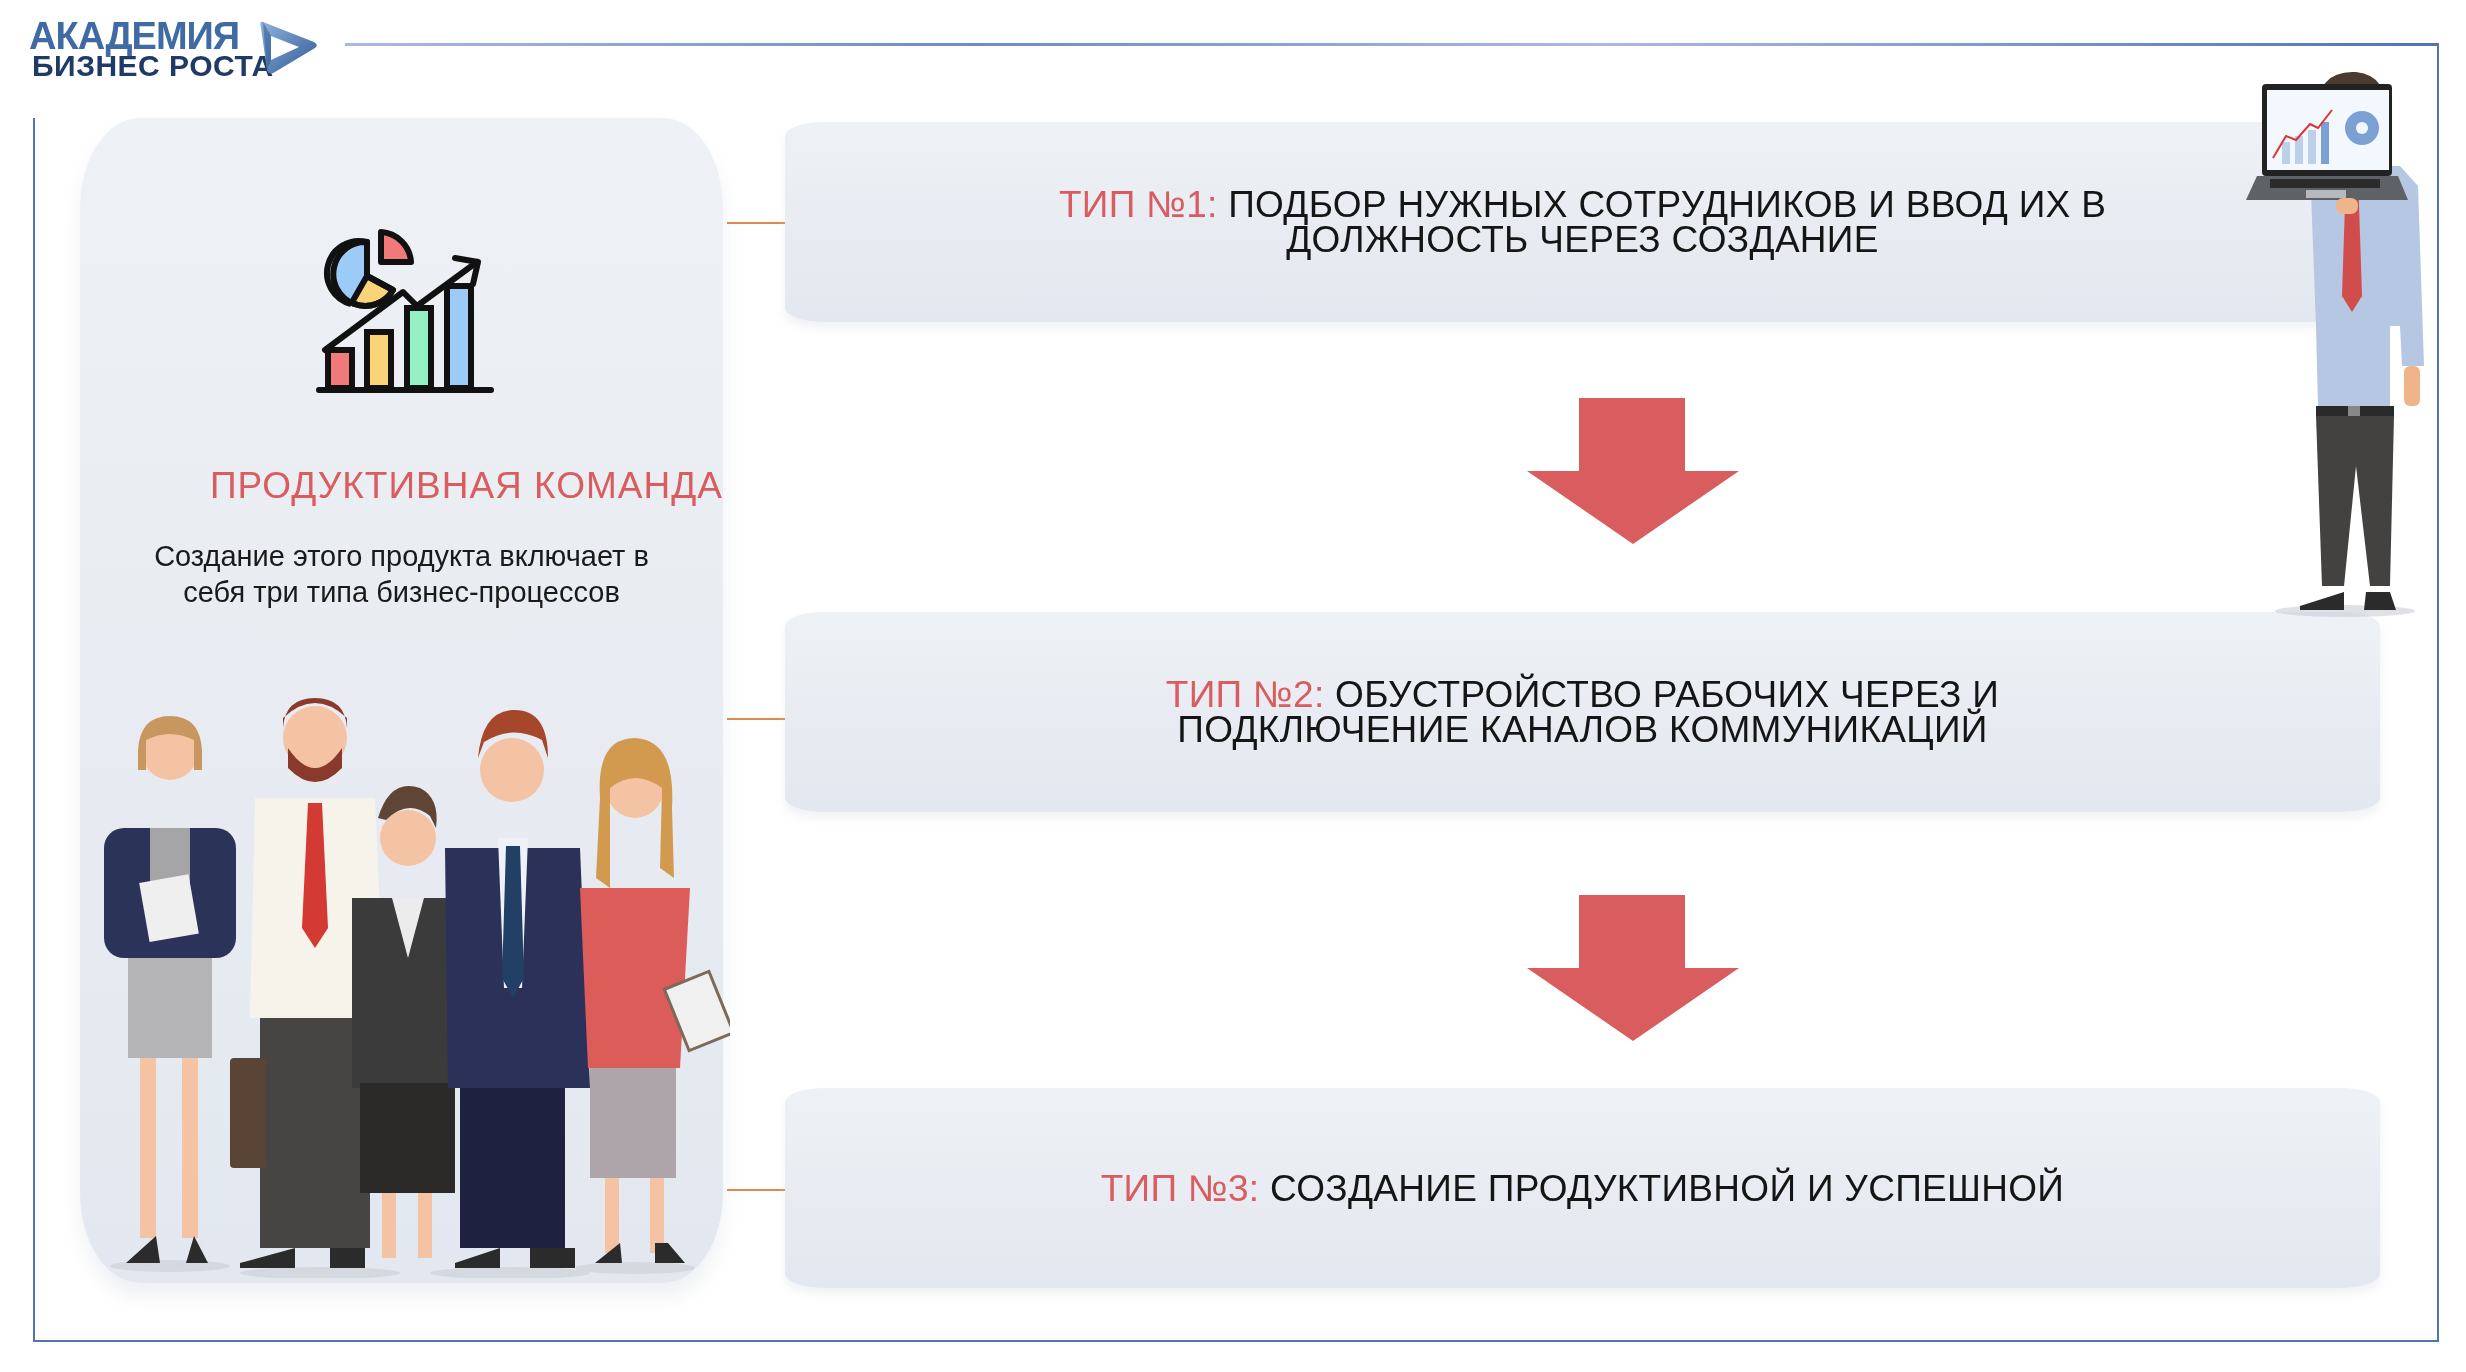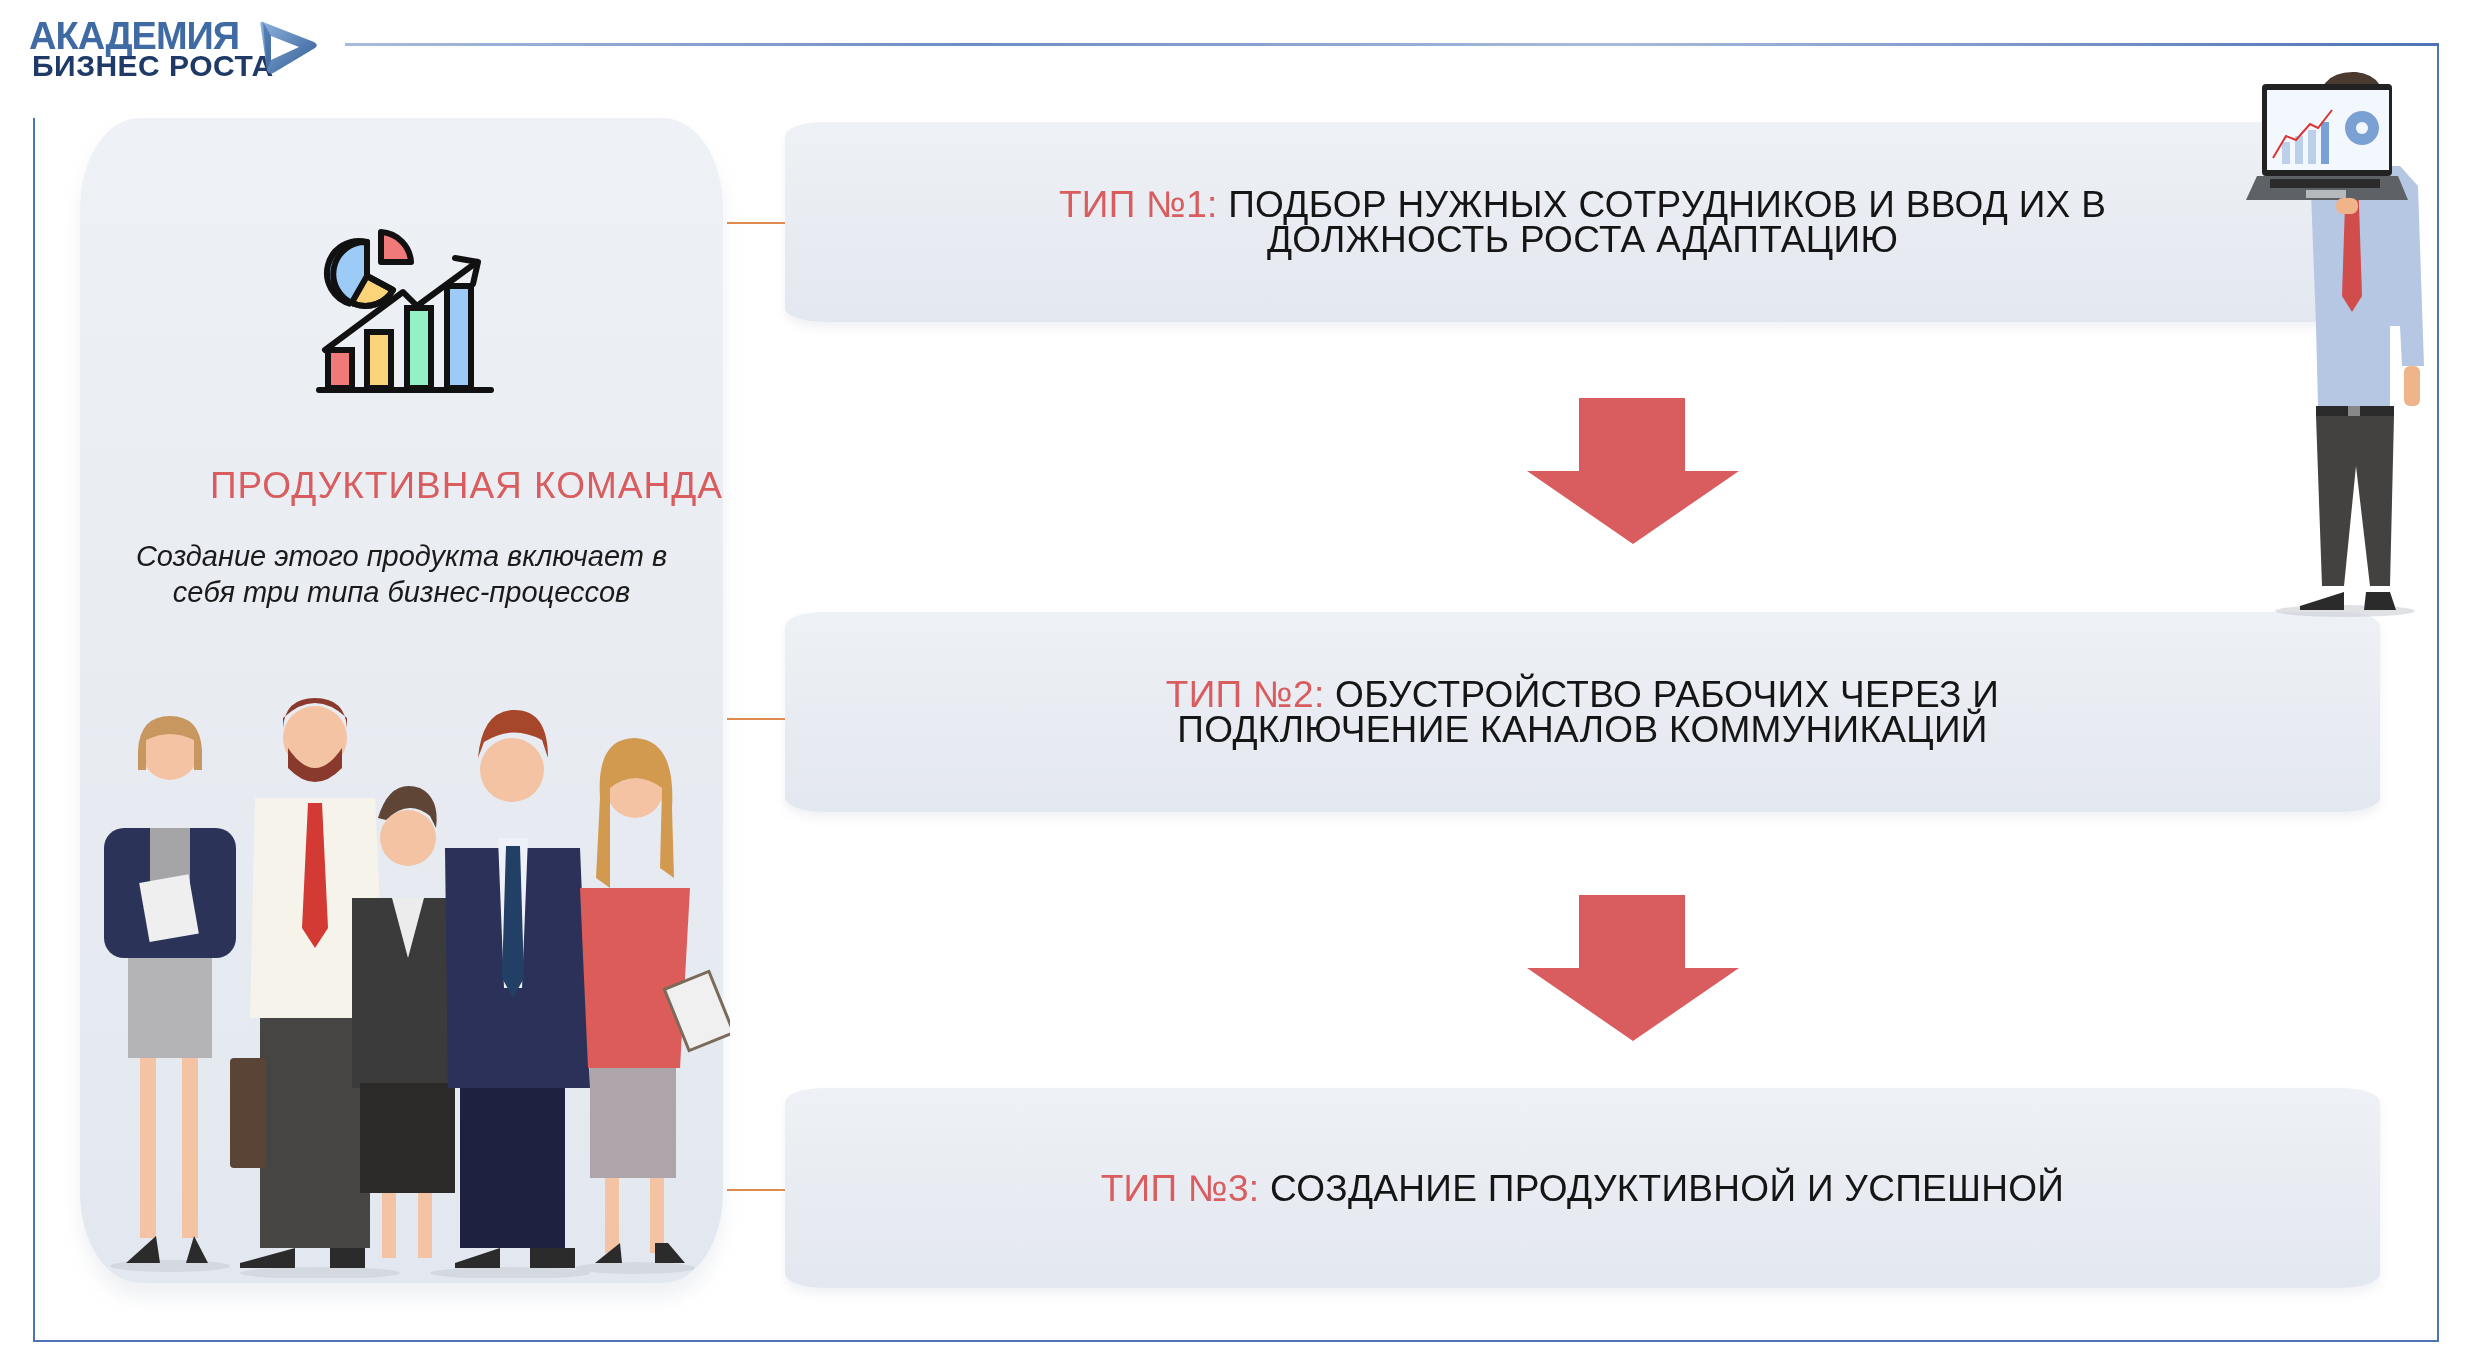--- a/index.html
+++ b/index.html
@@ -11,21 +11,21 @@
   .logo-l2{left:3px;top:36px;font-family:"Liberation Sans",sans-serif;font-weight:900;font-size:30px;letter-spacing:0.5px;color:#1f3a67;line-height:28px;}
   .logo-mark{left:228px;top:2px;width:62px;height:58px;}
   
   .frame-top{left:345px;top:43px;width:2094px;height:3px;background:linear-gradient(90deg,#a9bbdc 0%,#6d8dc4 30%,#a9bbdc 60%,#4e73b6 100%);}
   .frame-left{left:33px;top:118px;width:2px;height:1224px;background:#4e73b6;}
   .frame-right{left:2437px;top:44px;width:2px;height:1298px;background:#4e73b6;}
   .frame-bottom{left:33px;top:1340px;width:2406px;height:2px;background:#4e73b6;}
   
   .panel{left:80px;top:118px;width:643px;height:1165px;border-radius:60px 60px 60px 60px / 90px 90px 90px 90px;background:linear-gradient(180deg,#eef1f5 0%,#e7ebf1 60%,#e3e8f0 100%);box-shadow:0 14px 18px rgba(190,198,212,0.25);}
   .panel-title{left:80px;top:465px;width:643px;text-align:right;color:#d95c5e;font-size:37px;letter-spacing:1px;font-family:"Liberation Sans",sans-serif;}
-  .panel-text{left:80px;top:538px;width:643px;text-align:center;color:#1a1a1a;font-size:29px;line-height:36px;font-family:"Liberation Sans",sans-serif;font-style:italic;}
+  .panel-text{left:80px;top:538px;width:643px;text-align:center;color:#1a1a1a;font-size:29px;line-height:36px;font-family:"Liberation Sans",sans-serif;}
   .analytics-icon{left:315px;top:210px;width:180px;height:190px;}
   .team{left:90px;top:688px;width:640px;height:590px;}
   
   .conn{height:2px;background:#dd8a4c;left:727px;width:58px;}
   
   .card{left:785px;width:1595px;height:200px;background:linear-gradient(180deg,#eef1f5 0%,#e3e7ef 100%);border-radius:40px/14px;box-shadow:0 6px 8px rgba(200,205,215,0.25);display:flex;align-items:center;justify-content:center;}
   .card-text{text-align:center;font-size:37px;line-height:35px;letter-spacing:0.3px;color:#151515;font-family:"Liberation Sans",sans-serif;}
   .card-text .lbl{color:#d95c5e;}
   
   .arrow{width:212px;height:146px;}
@@ -153,21 +153,21 @@
   </g>
 </svg>
 
 <div class="abs conn" style="top:222px;"></div>
 <div class="abs conn" style="top:718px;"></div>
 <div class="abs conn" style="top:1189px;"></div>
 
 <div class="abs card" style="top:122px;">
   <div class="card-text">
     <div><span class="lbl">ТИП №1:</span> <span>ПОДБОР НУЖНЫХ СОТРУДНИКОВ И ВВОД ИХ В</span></div>
-    <div>ДОЛЖНОСТЬ РОСТА АДАПТАЦИЮ</div>
+    <div>ДОЛЖНОСТЬ ЧЕРЕЗ СОЗДАНИЕ</div>
   </div>
 </div>
 
 <svg class="abs arrow" style="left:1527px;top:398px;" viewBox="0 0 212 146">
   <polygon points="52,0 158,0 158,73 212,73 106,146 0,73 52,73" fill="#d95c5e"></polygon>
 </svg>
 
 <div class="abs card" style="top:612px;">
   <div class="card-text">
     <div><span class="lbl">ТИП №2:</span> <span>ОБУСТРОЙСТВО РАБОЧИХ ЧЕРЕЗ И</span></div>

